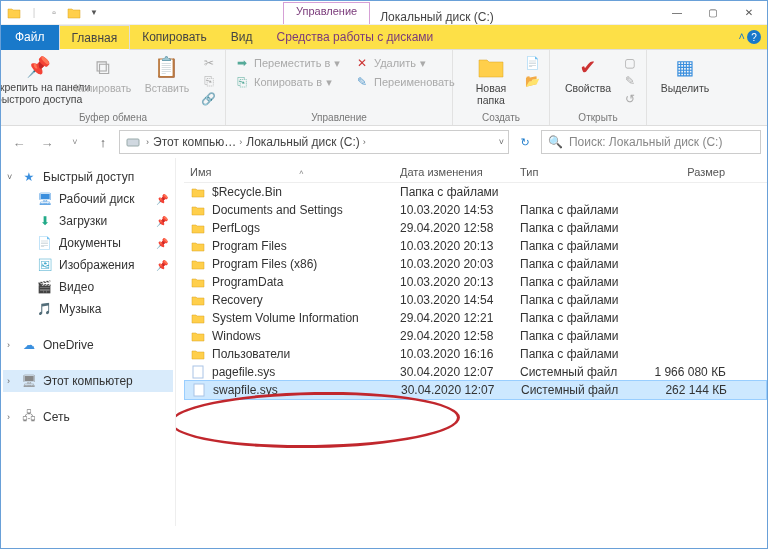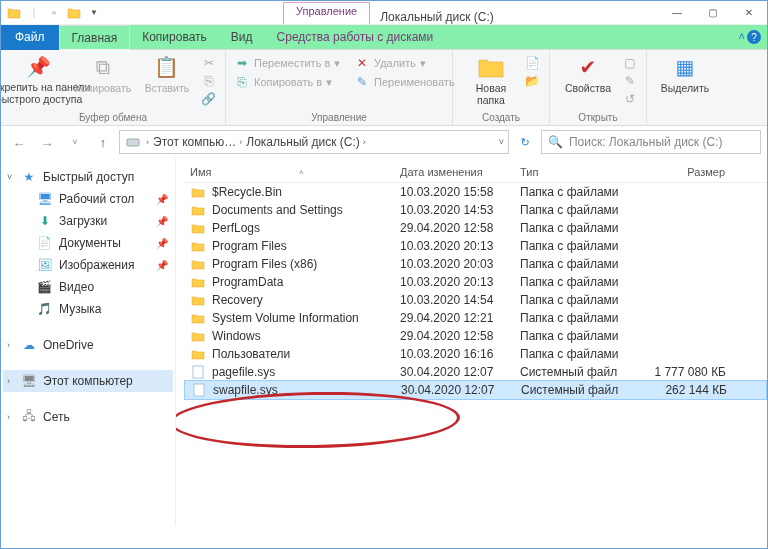--- a/index.html
+++ b/index.html
@@ -9,21 +9,21 @@
 .titlebar { height:24px; background:#fff; display:flex; align-items:center; padding-left:4px; border-bottom:1px solid #eee; }
 .titlebar .qat { display:flex; gap:2px; }
 .ticon { width:18px; height:18px; display:flex; align-items:center; justify-content:center; font-size:10px; color:#555; }
 .titlebar .spacer { flex:1; display:flex; align-items:flex-end; height:100%; }
 .titlebar .mgmt { height:22px; padding:2px 12px 0; border:1px solid #d6a0d6; border-bottom:none; color:#7a3a7a; font-size:11px; margin-left:180px; }
 .titlebar .wtitle { margin-left:10px; font-size:12px; color:#444; }
 .winctrl { display:flex; }
 .wbtn { width:36px; height:24px; display:flex; align-items:center; justify-content:center; font-size:10px; color:#555; }
 
 
-.tabrow { height:25px; background:#86efac; display:flex; align-items:center; border-bottom:1px solid #ddd; }
+.tabrow { height:25px; background:#fde047; display:flex; align-items:center; border-bottom:1px solid #ddd; }
 .tab { padding:4px 12px; font-size:12px; color:#444; height:25px; display:flex; align-items:center; }
 .tab.file { background:#1979ca; color:#fff; padding:4px 14px; }
 .tab.active { border:1px solid #ddd; border-bottom:1px solid #f5f6f7; margin-bottom:-1px; }
 .tab.ctx { color:#7a3a7a; }
 .helpbtn { margin-left:auto; margin-right:6px; color:#1979ca; font-size:11px; display:flex; gap:2px; }
 
 
 .ribbon { height:76px; background:#f5f6f7; display:flex; border-bottom:1px solid #ddd; }
 .rgroup { border-right:1px solid #e2e2e2; padding:4px 8px 2px; display:flex; flex-direction:column; justify-content:space-between; }
 .rgroup-label { font-size:10px; color:#777; text-align:center; }
@@ -256,21 +256,21 @@
 
 <div class="content">
   <div class="sidebar">
     <div class="sbitem top">
         <span class="exp">˅</span>
         <span class="sbicon" style="color:#3a8fde">★</span>
         <span>Быстрый доступ</span>
       </div>
     <div class="sbitem" style="padding-left:34px">
         <span class="sbicon" style="color:#3a8fde">🖥</span>
-        <span>Рабочий стол</span>
+        <span>Рабочий диск</span>
         <span class="pin">📌</span>
       </div>
     <div class="sbitem" style="padding-left:34px">
         <span class="sbicon" style="color:#2a8">⬇</span>
         <span>Загрузки</span>
         <span class="pin">📌</span>
       </div>
     <div class="sbitem" style="padding-left:34px">
         <span class="sbicon" style="color:#888">📄</span>
         <span>Документы</span>
@@ -322,21 +322,20 @@
     <div id="rows">
         <div class="filerow">
           <div class="c-name">
             <span class="ficon">
               <svg width="14" height="12" class="folder-svg">
                 <path d="M1 3h4l1 1h7v7H1z"></path>
               </svg>
             </span>
             <span>$Recycle.Bin</span>
           </div>
-          <div class="c-date">10.03.2020 15:58</div>
           <div class="c-type">Папка с файлами</div>
           <div class="c-size"></div>
         </div>
         <div class="filerow">
           <div class="c-name">
             <span class="ficon">
               <svg width="14" height="12" class="folder-svg">
                 <path d="M1 3h4l1 1h7v7H1z"></path>
               </svg>
             </span>
@@ -454,21 +453,21 @@
           <div class="c-name">
             <span class="ficon">
               <svg width="12" height="14" class="file-svg">
                 <rect x="1" y="1" width="10" height="12"></rect>
               </svg>
             </span>
             <span>pagefile.sys</span>
           </div>
           <div class="c-date">30.04.2020 12:07</div>
           <div class="c-type">Системный файл</div>
-          <div class="c-size">1 777 080 КБ</div>
+          <div class="c-size">1 966 080 КБ</div>
         </div>
         <div class="filerow sel">
           <div class="c-name">
             <span class="ficon">
               <svg width="12" height="14" class="file-svg">
                 <rect x="1" y="1" width="10" height="12"></rect>
               </svg>
             </span>
             <span>swapfile.sys</span>
           </div>

